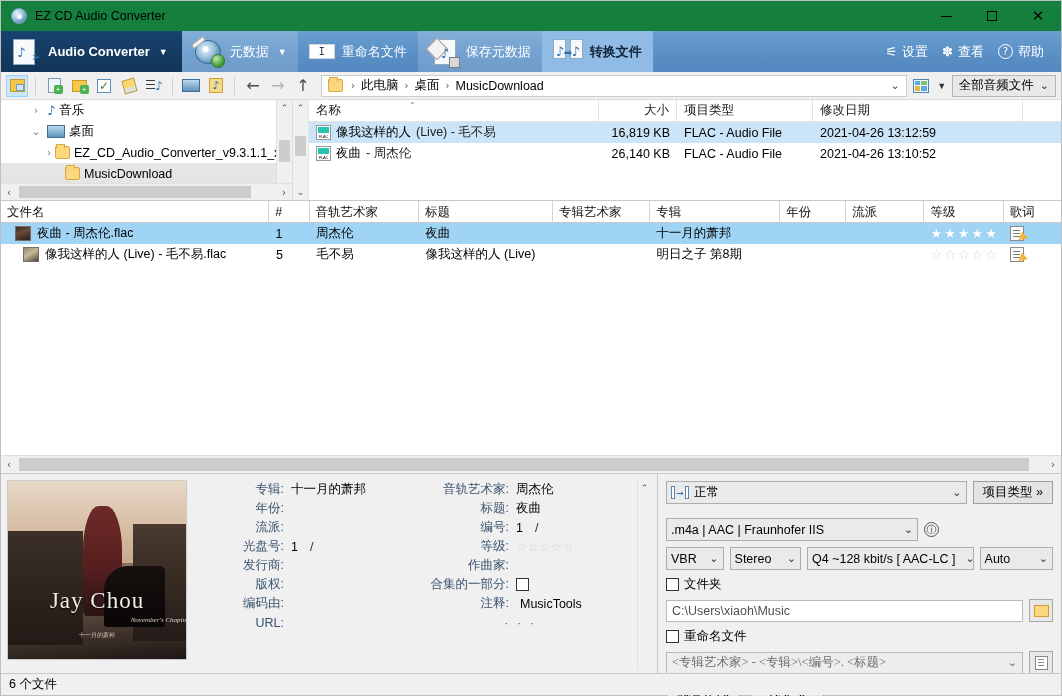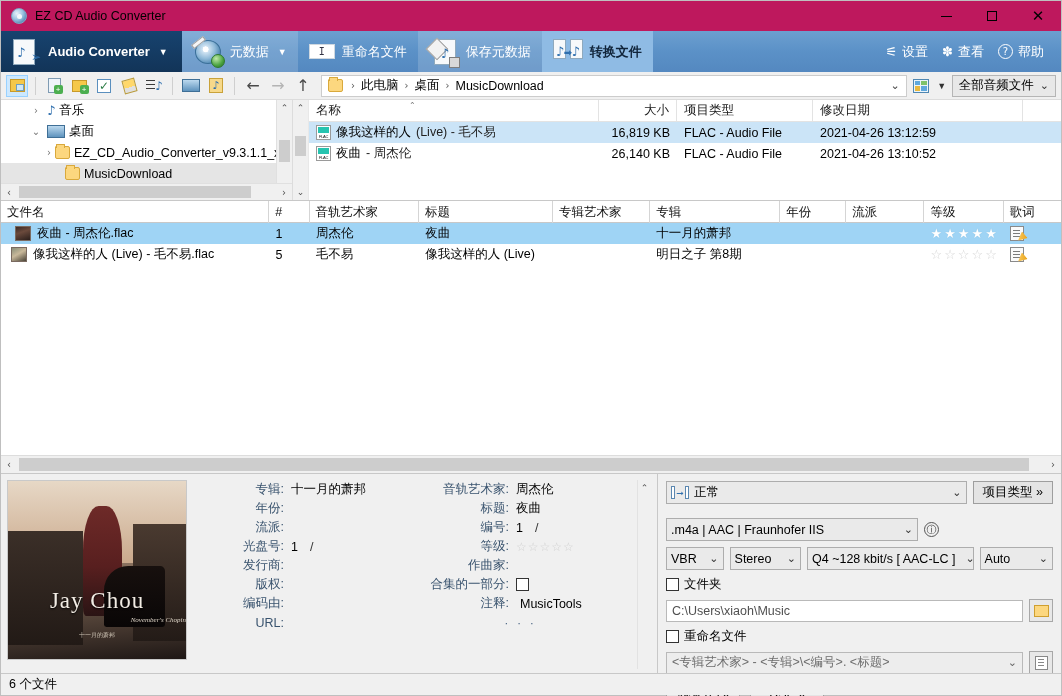--- a/index.html
+++ b/index.html
@@ -15,21 +15,21 @@
     width: 1062px; height: 696px;
     position: relative;
     border: 1px solid #bfbfbf;
     background: #f0f0f0;
     display: flex; flex-direction: column;
   }
 
   
   .titlebar {
     height: 30px; min-height: 30px;
-    background: #be185d;
+    background: #15803d;
     display: flex; align-items: center;
     position: relative;
   }
   .title-icon {
     width: 16px; height: 16px; margin-left: 10px; margin-right: 8px;
     border-radius: 50%;
     background: radial-gradient(circle at 35% 32%, #e8f2fb 0%, #9cc3e0 45%, #5e91bb 75%, #3f6f96 100%);
     border: 1px solid #7fa6c6;
     position: relative;
   }
@@ -549,21 +549,21 @@
             <span class="star on">★</span>
             <span class="star on">★</span>
           </span>
         </div>
         <div class="gc" style="width:60px;">
             <span class="lyric-ico"></span>
           </div>
       </div>
 
       <div class="g-row">
-        <div class="gc" style="width:283px;padding-left:10px;">
+        <div class="gc" style="width:283px;padding-left:22px;">
           <span class="thumb16 b2"></span>
           <span>像我这样的人 (Live) - 毛不易.flac</span>
         </div>
         <div class="gc" style="width:42px;">5</div>
         <div class="gc" style="width:115px;">毛不易</div>
         <div class="gc" style="width:141px;">像我这样的人 (Live)</div>
         <div class="gc" style="width:102px;"></div>
         <div class="gc" style="width:137px;">明日之子 第8期</div>
         <div class="gc" style="width:69px;"></div>
         <div class="gc" style="width:82px;"></div>
@@ -742,21 +742,21 @@
         </div>
       </div>
 
       <div class="check-row">
         <span class="cbox"></span>
         <span>重命名文件</span>
       </div>
 
       <div class="row">
         <div class="txtbox tpl">
-          <span style="flex:1;overflow:hidden;">&lt;专辑艺术家&gt; - &lt;专辑&gt;\&lt;编号&gt;. &lt;标题&gt;</span>
+          <span style="flex:1;overflow:hidden;font-family:Liberation Serif, serif;">&lt;专辑艺术家&gt; - &lt;专辑&gt;\&lt;编号&gt;. &lt;标题&gt;</span>
           <span style="color:#666;font-size:11px;font-family:'DejaVu Sans',sans-serif;">⌄</span>
         </div>
         <div class="sq-btn">
           <span class="pen-ico"></span>
         </div>
       </div>
 
       <div class="row" style="margin-top:2px;">
         <div class="btn">选项 (2) »</div>
         <div class="btn" style="margin-left:4px;padding:0 18px;">DSP »</div>

